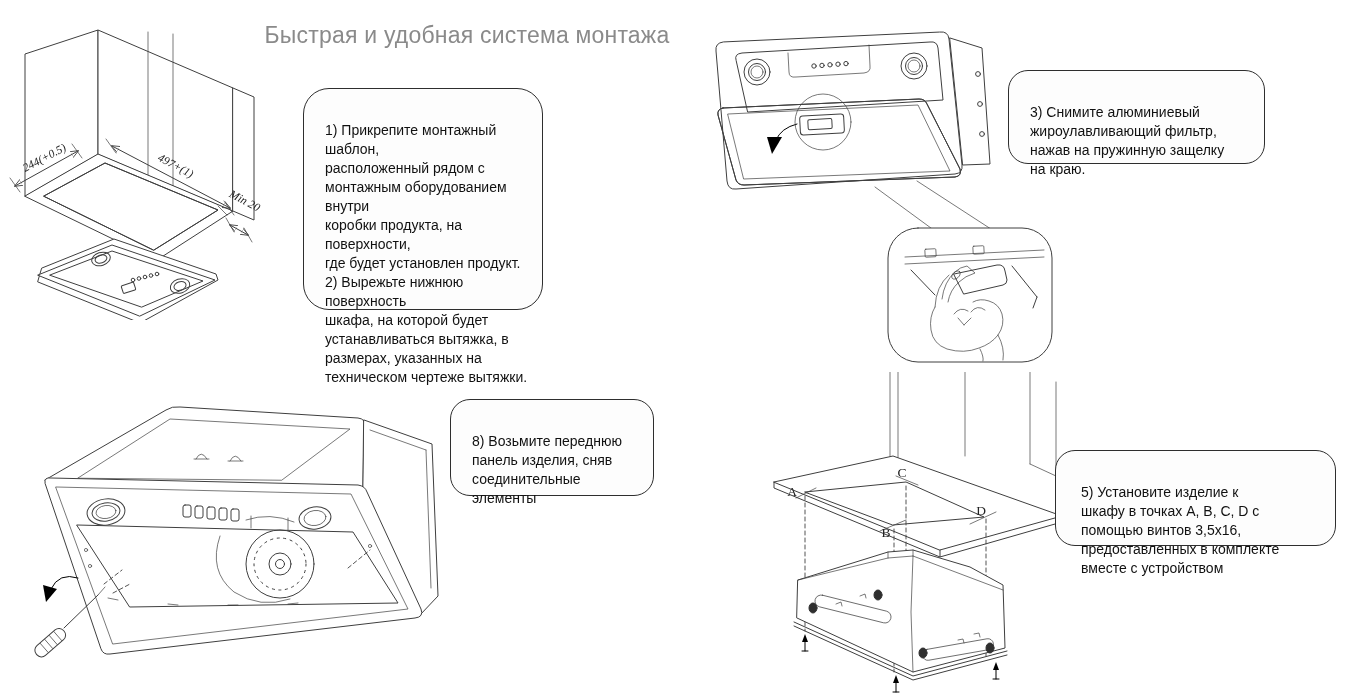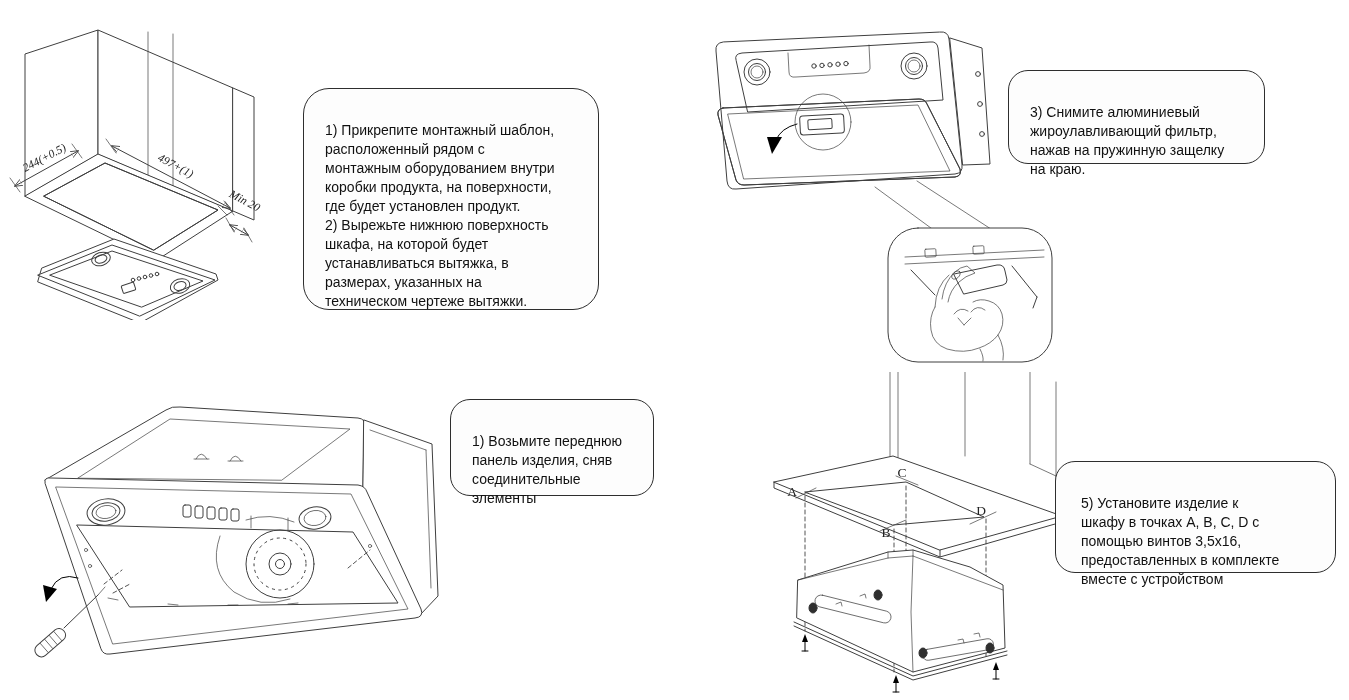--- a/index.html
+++ b/index.html
@@ -4,43 +4,44 @@
 <style>
   html,body{margin:0;padding:0;background:#fff;}
   .canvas{position:relative;width:1349px;height:700px;background:#ffffff;overflow:hidden;
           font-family:"Liberation Sans",sans-serif;}
   .title{position:absolute;left:237px;top:22px;width:460px;text-align:center;
          font-size:23px;color:#8a8a8a;letter-spacing:.2px;}
   .callout{position:absolute;background:#fdfdfd;border:1.4px solid #2e2e2e;border-radius:20px;
            color:#111;font-size:14px;line-height:19px;white-space:pre-line;
            padding:13px 12px 10px 21px;box-sizing:border-box;}
   .callout b{font-weight:normal;}
-  #callout-1{left:303px;top:88px;width:296px;height:222px;border-radius:26px;}
+  #callout-1{left:303px;top:88px;width:240px;height:222px;border-radius:26px;}
   #callout-3{left:1008px;top:70px;width:257px;height:94px;}
   #callout-4{left:450px;top:399px;width:204px;height:97px;}
-  #callout-5{left:1055px;top:461px;width:281px;height:112px;padding-left:25px;}
+  #callout-5{left:1055px;top:450px;width:281px;height:96px;padding-left:25px;}
   .fig{position:absolute;}
   .fig svg{display:block;}
   .ln path,.ln rect,.ln circle,.ln ellipse,.ln line,.ln polygon{
       stroke:#3f3f3f;fill:none;stroke-width:1;stroke-linejoin:round;stroke-linecap:round;}
   .ln .w{fill:#ffffff;}
   .ln .thin{stroke-width:0.7;}
   .ln .dash{stroke-dasharray:4 3;stroke-width:0.9;}
   .ln .blk{fill:#000;stroke:none;}
   .ln .blkline{stroke:#000;}
   .ln .dk{fill:#2f2f2f;stroke:#2f2f2f;}
   .dimtext{font-family:"Liberation Serif",serif;font-style:italic;font-size:11.5px;
            fill:#222;stroke:none;}
   .ptext{font-family:"Liberation Serif",serif;font-size:13.5px;fill:#222;stroke:none;}
 </style>
 </head>
 <body>
 
 <div class="canvas">
 
+  <div class="title">Быстрая и удобная система монтажа</div>
 
   <div class="fig" style="left:2px;top:28px;">
     <svg width="262" height="292" viewBox="0 0 262 292" class="ln">
       <defs>
         <pattern id="xh1" width="8" height="8" patternUnits="userSpaceOnUse" patternTransform="rotate(22)">
           <path d="M0,0 L8,8 M8,0 L0,8" stroke="#6f6f6f" stroke-width="0.6"></path>
         </pattern>
         <marker id="m1" viewBox="0 0 10 10" refX="9" refY="5" markerWidth="8" markerHeight="8" orient="auto-start-reverse">
           <path d="M0,1 L10,5 L0,9 Z" fill="#3f3f3f" stroke="none"></path>
         </marker>
@@ -282,21 +283,21 @@
   </div>
 
   <div class="callout" id="callout-3">
     <span>3) Снимите алюминиевый
 жироулавливающий фильтр,
 нажав на пружинную защелку
 на краю.</span>
   </div>
 
   <div class="callout" id="callout-4">
-    <span>1) Возьмите переднюю
+    <span>8) Возьмите переднюю
 панель изделия, сняв
 соединительные
 элементы</span>
   </div>
 
   <div class="callout" id="callout-5">
     <span>5) Установите изделие к
 шкафу в точках </span><b>A, B, C, D</b><span>  с
 помощью винтов 3,5x16,
 предоставленных в комплекте

